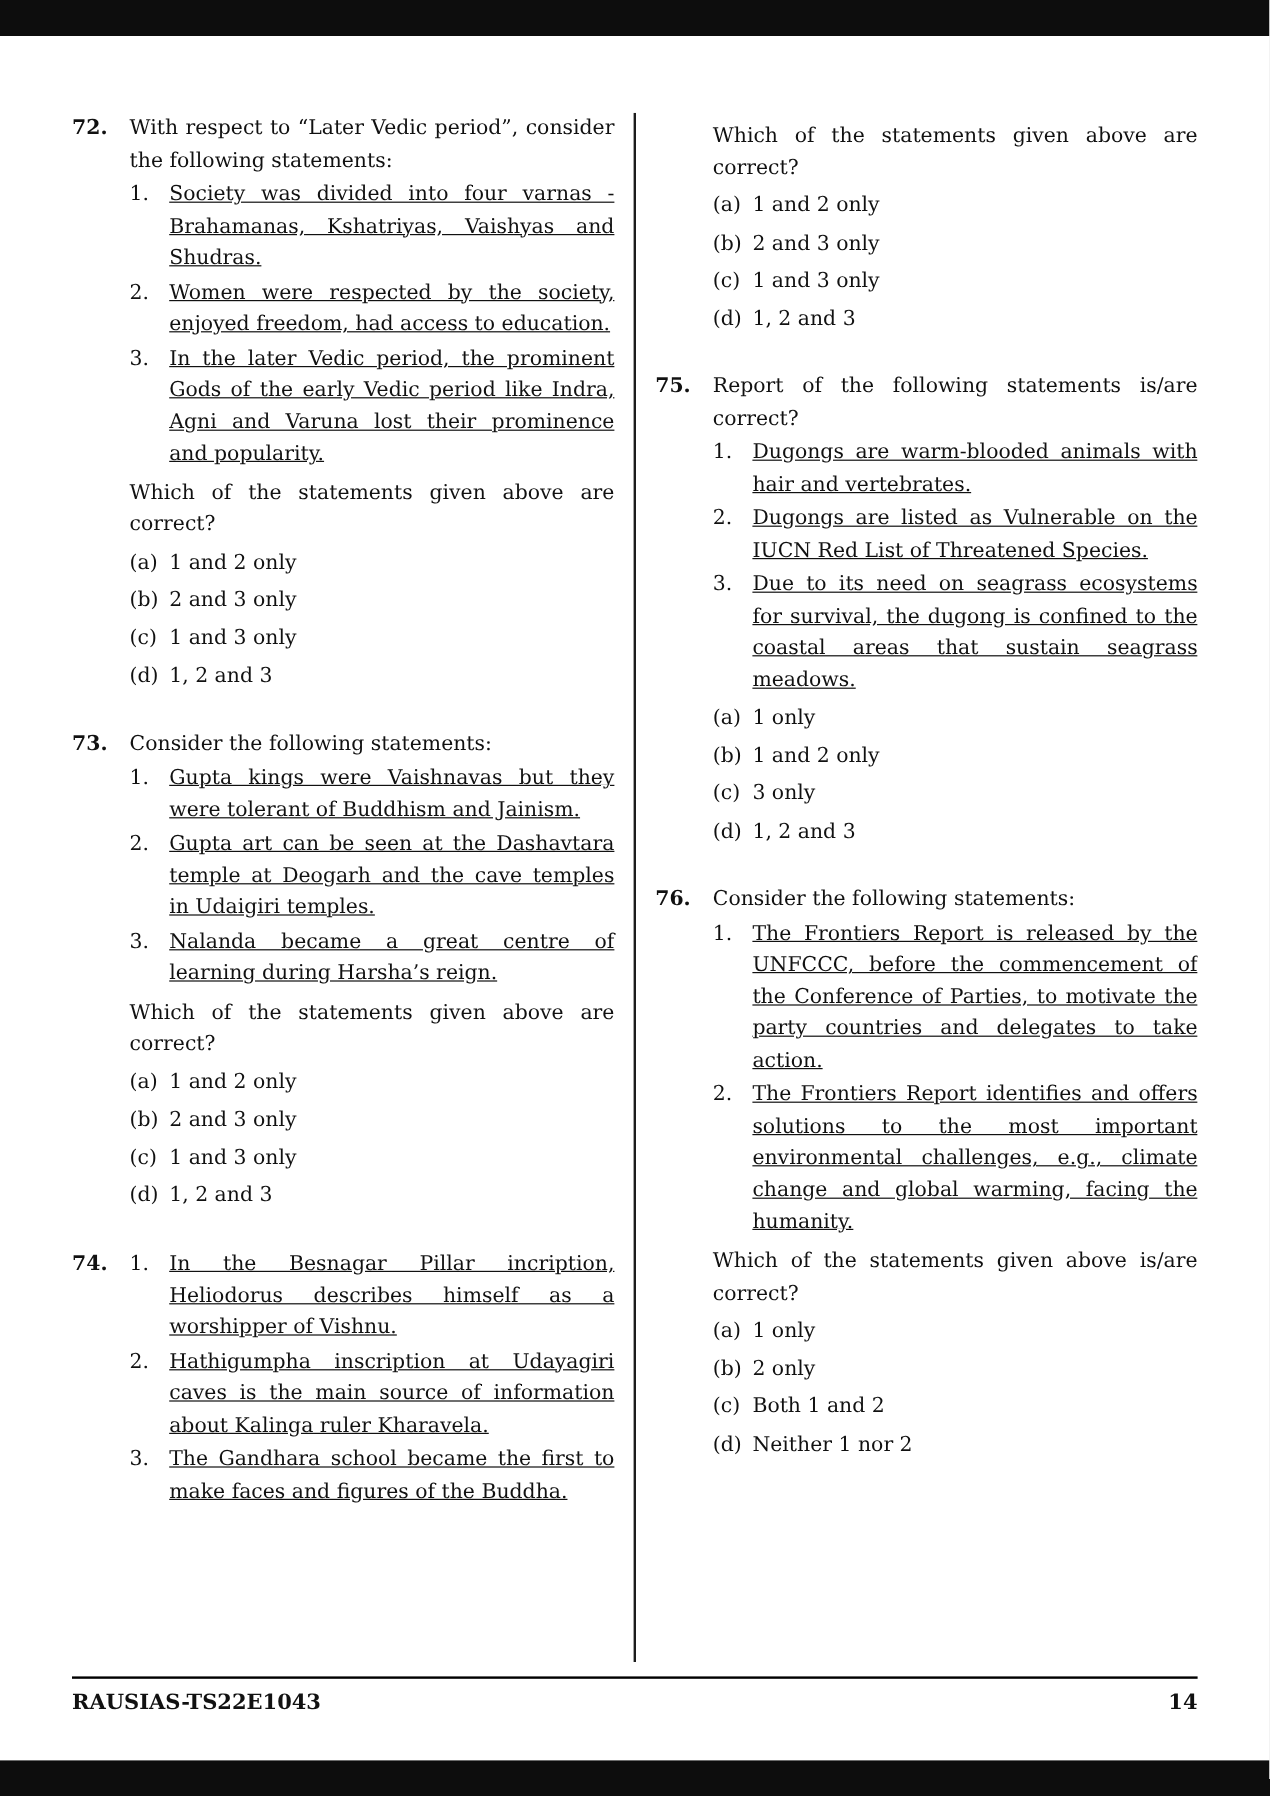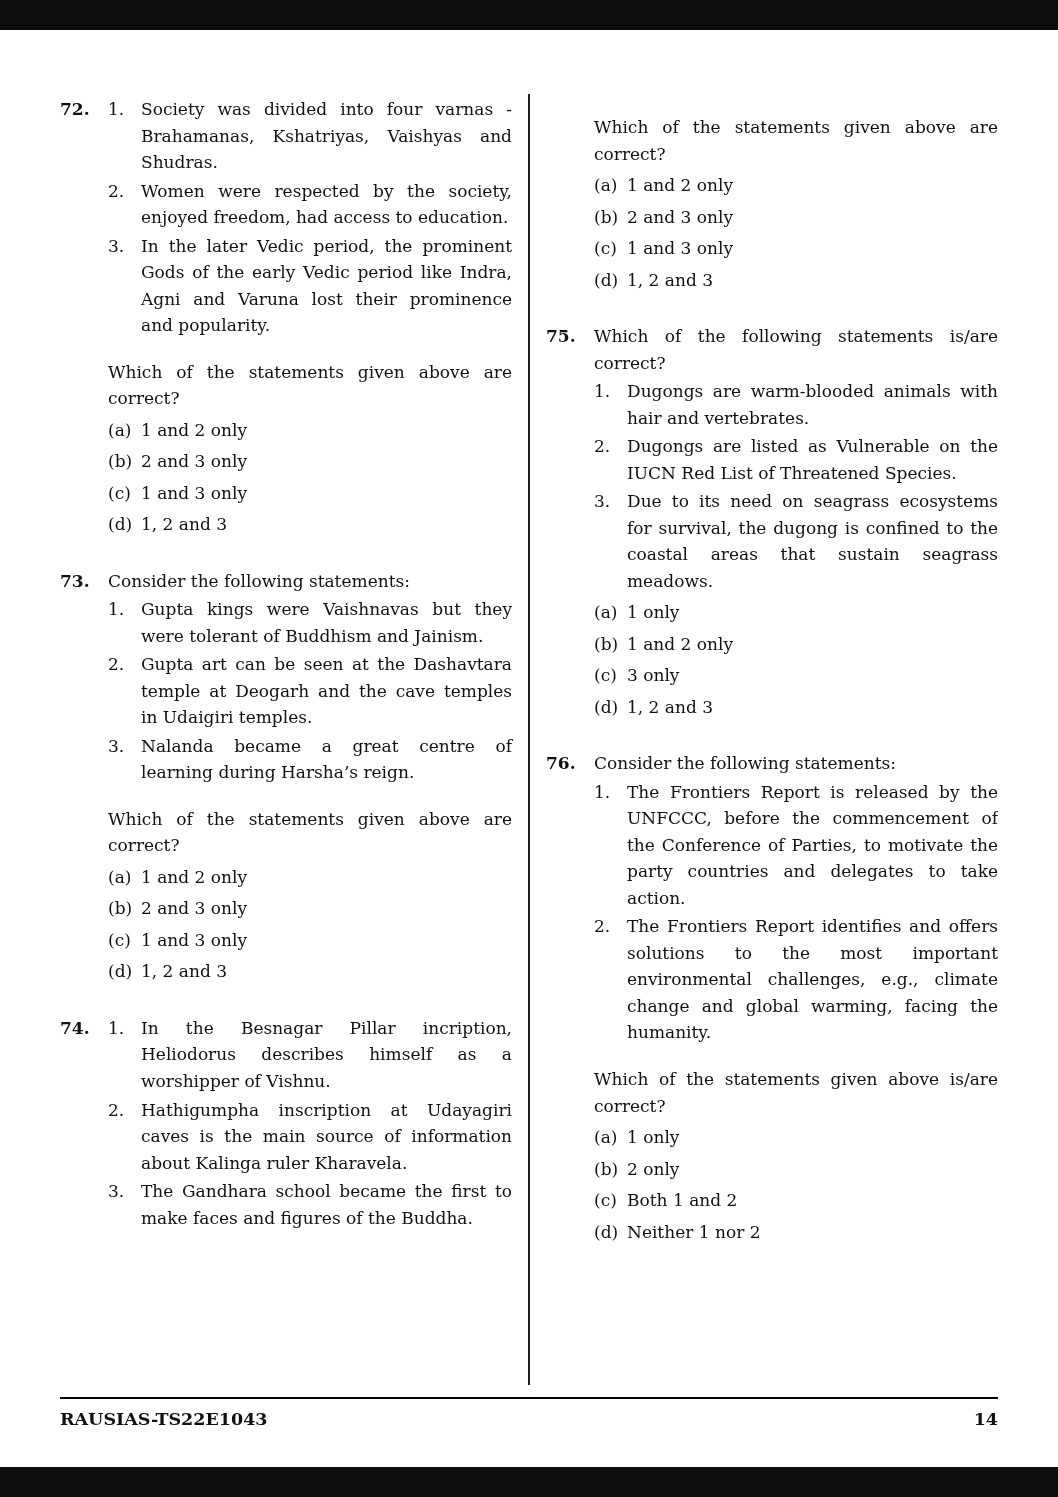--- a/index.html
+++ b/index.html
@@ -43,22 +43,22 @@
   .question:last-child { margin-bottom: 0; }
   .q-num {
     position: absolute;
     left: 0;
     top: 0;
     font-weight: bold;
   }
   .q-intro { text-align: justify; }
   .stmt { display: flex; margin-top: 2px; }
   .s-num { width: 33px; flex-shrink: 0; }
-  .s-text { flex: 1; text-align: justify; }
-  .q-stem { text-align: justify; margin-top: 20px; }
+  .s-text { flex: 1; text-align: justify; text-decoration: underline; }
+  .q-stem { text-align: justify; margin-top: 6px; }
   .opt { display: flex; margin-top: 5px; }
   .opt-label { width: 33px; flex-shrink: 0; }
   .opt-text { flex: 1; }
 
   .footer {
     position: absolute;
     left: 60px;
     right: 60px;
     bottom: 64px;
     border-top: 2.5px solid #000;
@@ -75,20 +75,21 @@
 
 <div class="page">
   <div class="bar top"></div>
 
   <div class="content">
 
     <div class="col col-left">
 
       <section class="question">
         <span class="q-num">72.</span>
+        <p class="q-intro">With respect to “Later Vedic period”, consider the following statements:</p>
         <div class="stmt">
           <span class="s-num">1.</span>
           <span class="s-text">Society was divided into four varnas - Brahamanas, Kshatriyas, Vaishyas and Shudras.</span>
         </div>
         <div class="stmt">
           <span class="s-num">2.</span>
           <span class="s-text">Women were respected by the society, enjoyed freedom, had access to education.</span>
         </div>
         <div class="stmt">
           <span class="s-num">3.</span>
@@ -184,21 +185,21 @@
           <span class="opt-text">1 and 3 only</span>
         </div>
         <div class="opt">
           <span class="opt-label">(d)</span>
           <span class="opt-text">1, 2 and 3</span>
         </div>
       </section>
 
       <section class="question">
         <span class="q-num">75.</span>
-        <p class="q-intro">Which of the following statements is/are correct?</p>
+        <p class="q-intro">Report of the following statements is/are correct?</p>
         <div class="stmt">
           <span class="s-num">1.</span>
           <span class="s-text">Dugongs are warm-blooded animals with hair and vertebrates.</span>
         </div>
         <div class="stmt">
           <span class="s-num">2.</span>
           <span class="s-text">Dugongs are listed as Vulnerable on the IUCN Red List of Threatened Species.</span>
         </div>
         <div class="stmt">
           <span class="s-num">3.</span>

